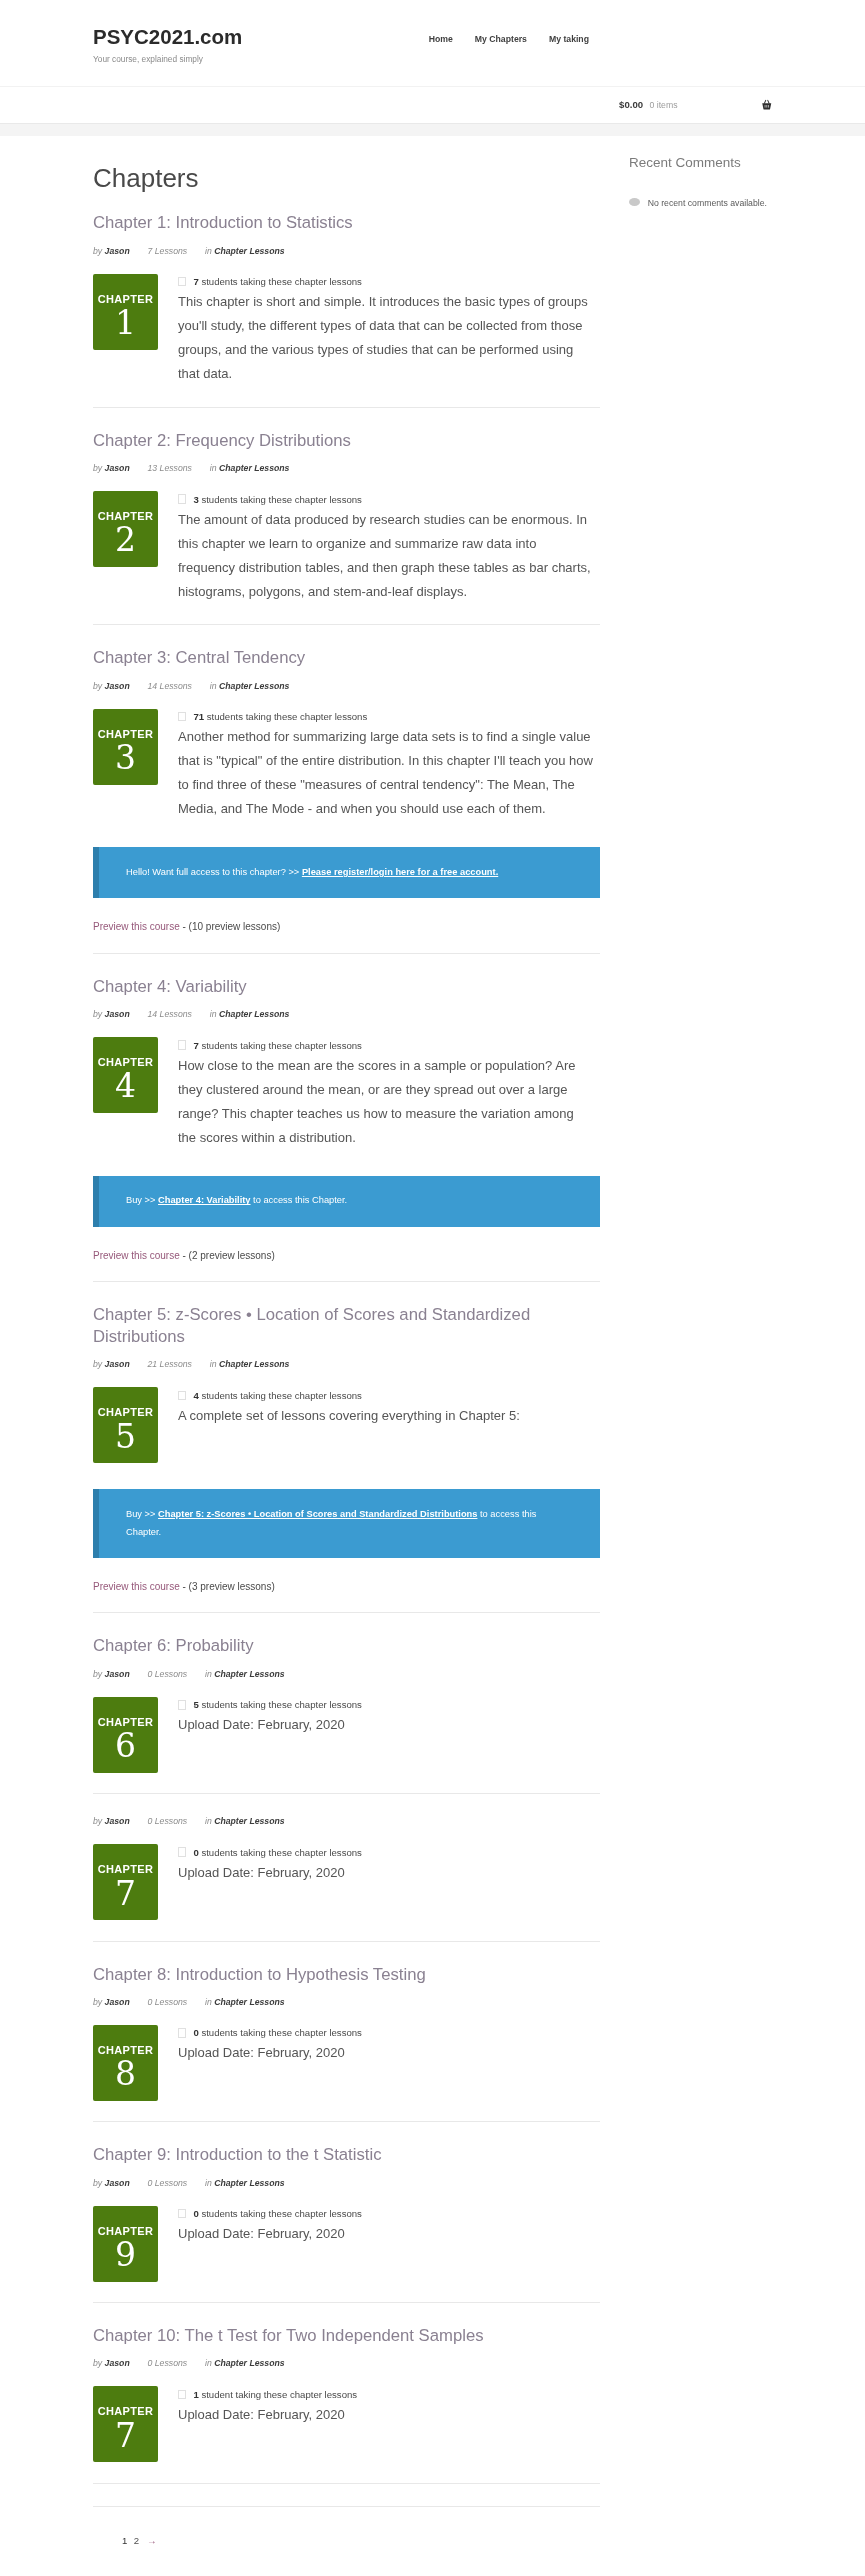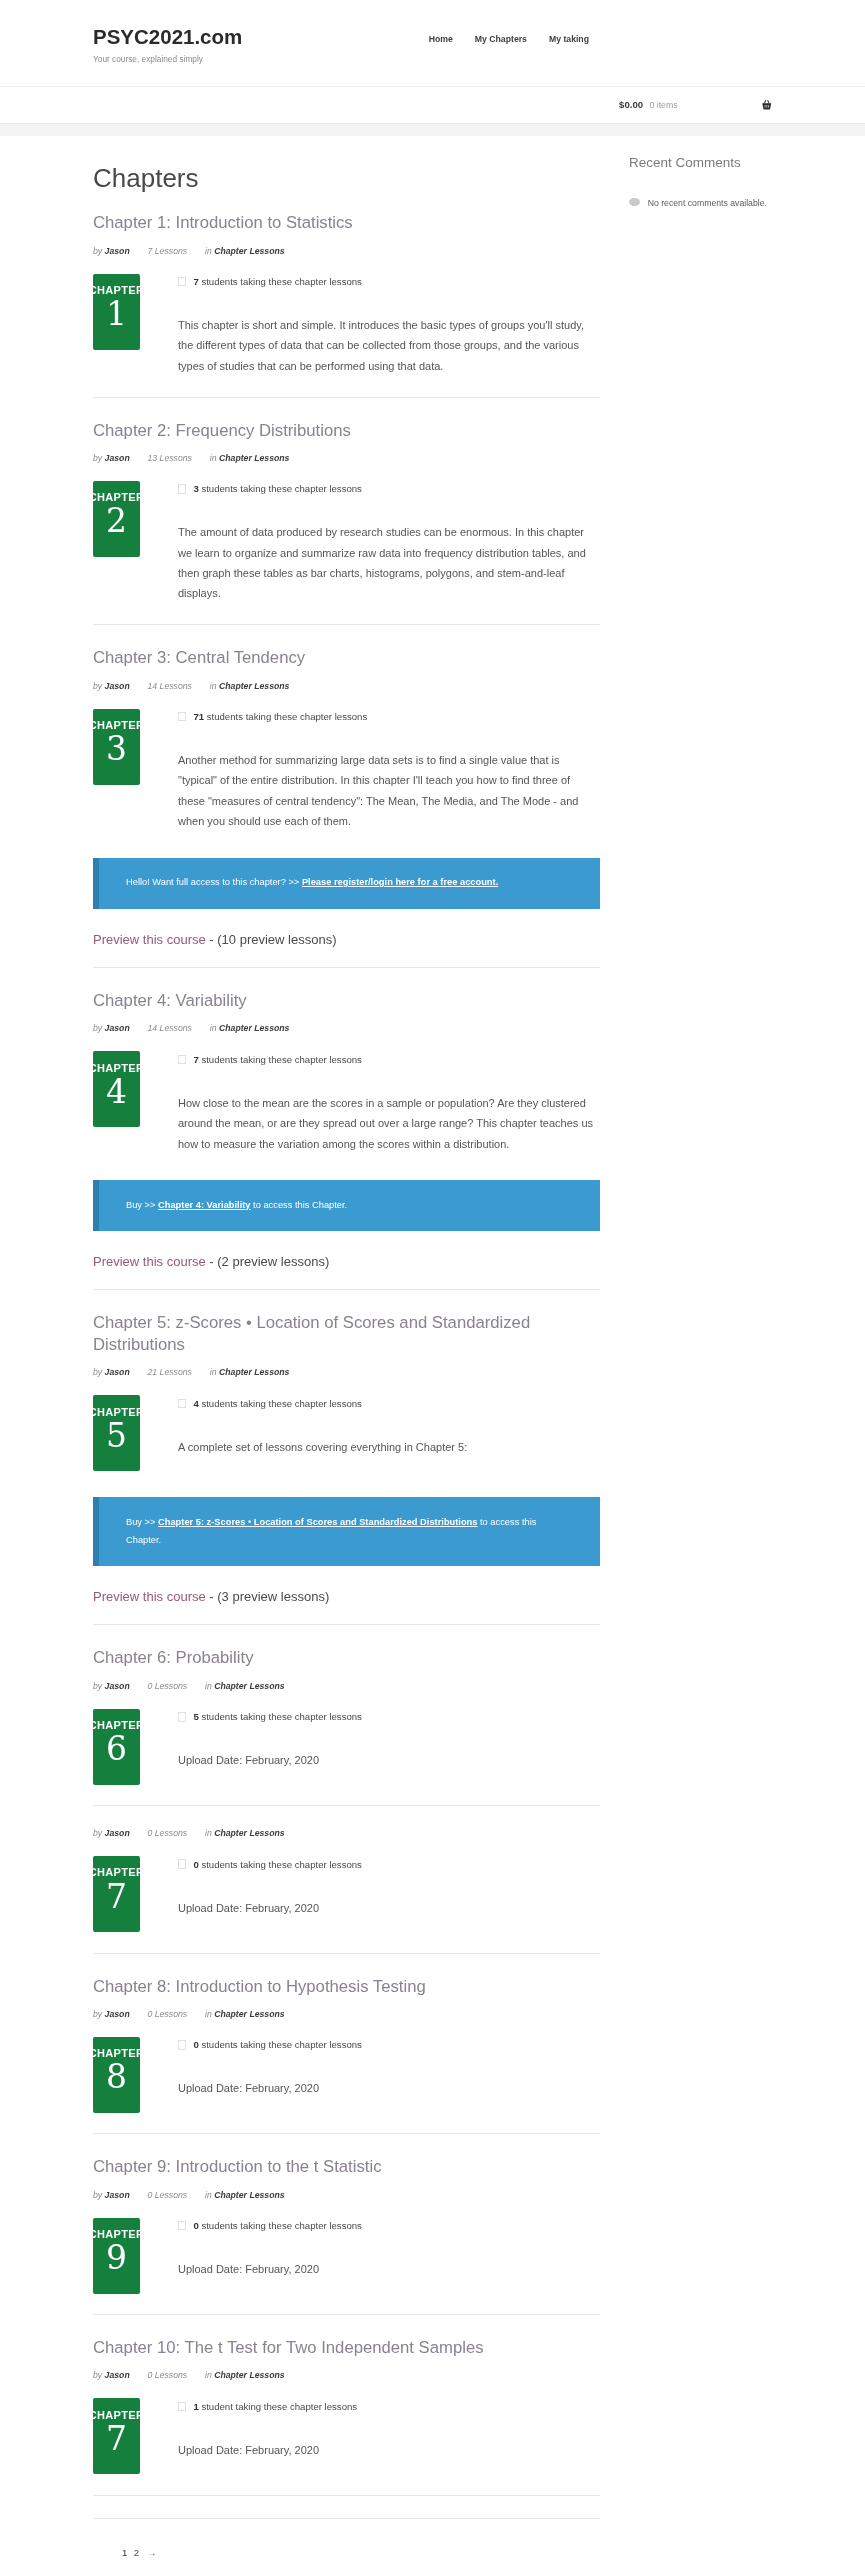--- a/index.html
+++ b/index.html
@@ -37,40 +37,40 @@
 
   
   .chapter { padding-bottom:20.5px; margin-bottom:22px; border-bottom:0.6px solid #e8e8e8; }
   .chapter-title { font-size:16.7px; font-weight:400; line-height:1.3; margin-top:18px; }
   .chapter-title a { color:#8a8191; text-decoration:none; cursor:pointer; }
   .chapter-meta { margin-top:11.5px; font-size:8.7px; font-style:italic; color:#8c8c8c; }
   .chapter-meta .m-strong { color:#3c3c3c; font-weight:bold; }
   .chapter-meta .m-item { margin-right:15.4px; }
   .chapter-media { margin-top:18px; position:relative; min-height:76px; }
   .chapter-badge {
-    position:absolute; left:0; top:0; width:47px; height:76px;
-    background:#15803d; border-radius:1.9px; color:#fff;
-    display:flex; flex-direction:column; align-items:center; justify-content:flex-start;
+    position:absolute; left:0; top:0; width:65px; height:76px;
+    background:#4d7c0f; border-radius:1.9px; color:#fff;
+    display:flex; flex-direction:column; align-items:center; justify-content:center;
   }
   .chapter-badge .badge-word { font-size:11px; font-weight:bold; letter-spacing:0.3px; margin-top:10.3px; }
   .chapter-badge .badge-num { font-family:"DejaVu Serif","Liberation Serif",serif; font-size:33px; font-weight:400; line-height:1.05; margin-top:1.3px; }
   .chapter-body { margin-left:85px; }
   .students-line { font-size:9.6px; color:#4a4a4a; padding-top:2.6px; }
   .students-line .sq-icon { display:inline-block; width:7.7px; height:9.6px; border:0.6px solid #e0e0e0; margin-right:7.7px; vertical-align:-1.3px; }
   .students-line .s-count { font-weight:bold; color:#333; }
-  .chapter-desc { margin-top:28px; font-size:11px; line-height:1.85; color:#555; max-width:417px; }
+  .chapter-desc { margin-top:3px; font-size:13px; line-height:1.85; color:#555; max-width:417px; }
 
   
   .notice-banner {
     margin-top:26px; background:#3b9bd1; border-left:6.4px solid #2d7fad;
     padding:16.7px 26px 16.7px 27px; color:#fff; font-size:9.3px; line-height:1.9;
   }
   .notice-banner a { color:#fff; font-weight:bold; text-decoration:underline; cursor:pointer; }
 
-  .preview-line { margin-top:23px; font-size:13px; color:#4a4a4a; }
+  .preview-line { margin-top:23px; font-size:10px; color:#4a4a4a; }
   .preview-line a { color:#96587a; text-decoration:none; cursor:pointer; }
 
   
   .pag-sep { border:none; border-top:0.6px solid #e8e8e8; margin:0 0 0 0; }
   .pagination { padding:28px 0 0 29px; font-size:9.6px; }
   .pagination .page-current { color:#333; margin-right:3.8px; }
   .pagination a.page-num { color:#4f4f4f; text-decoration:none; margin-right:5.1px; cursor:pointer; }
   .pagination a.page-next { color:#9b5b7e; text-decoration:none; cursor:pointer; }
 
   

